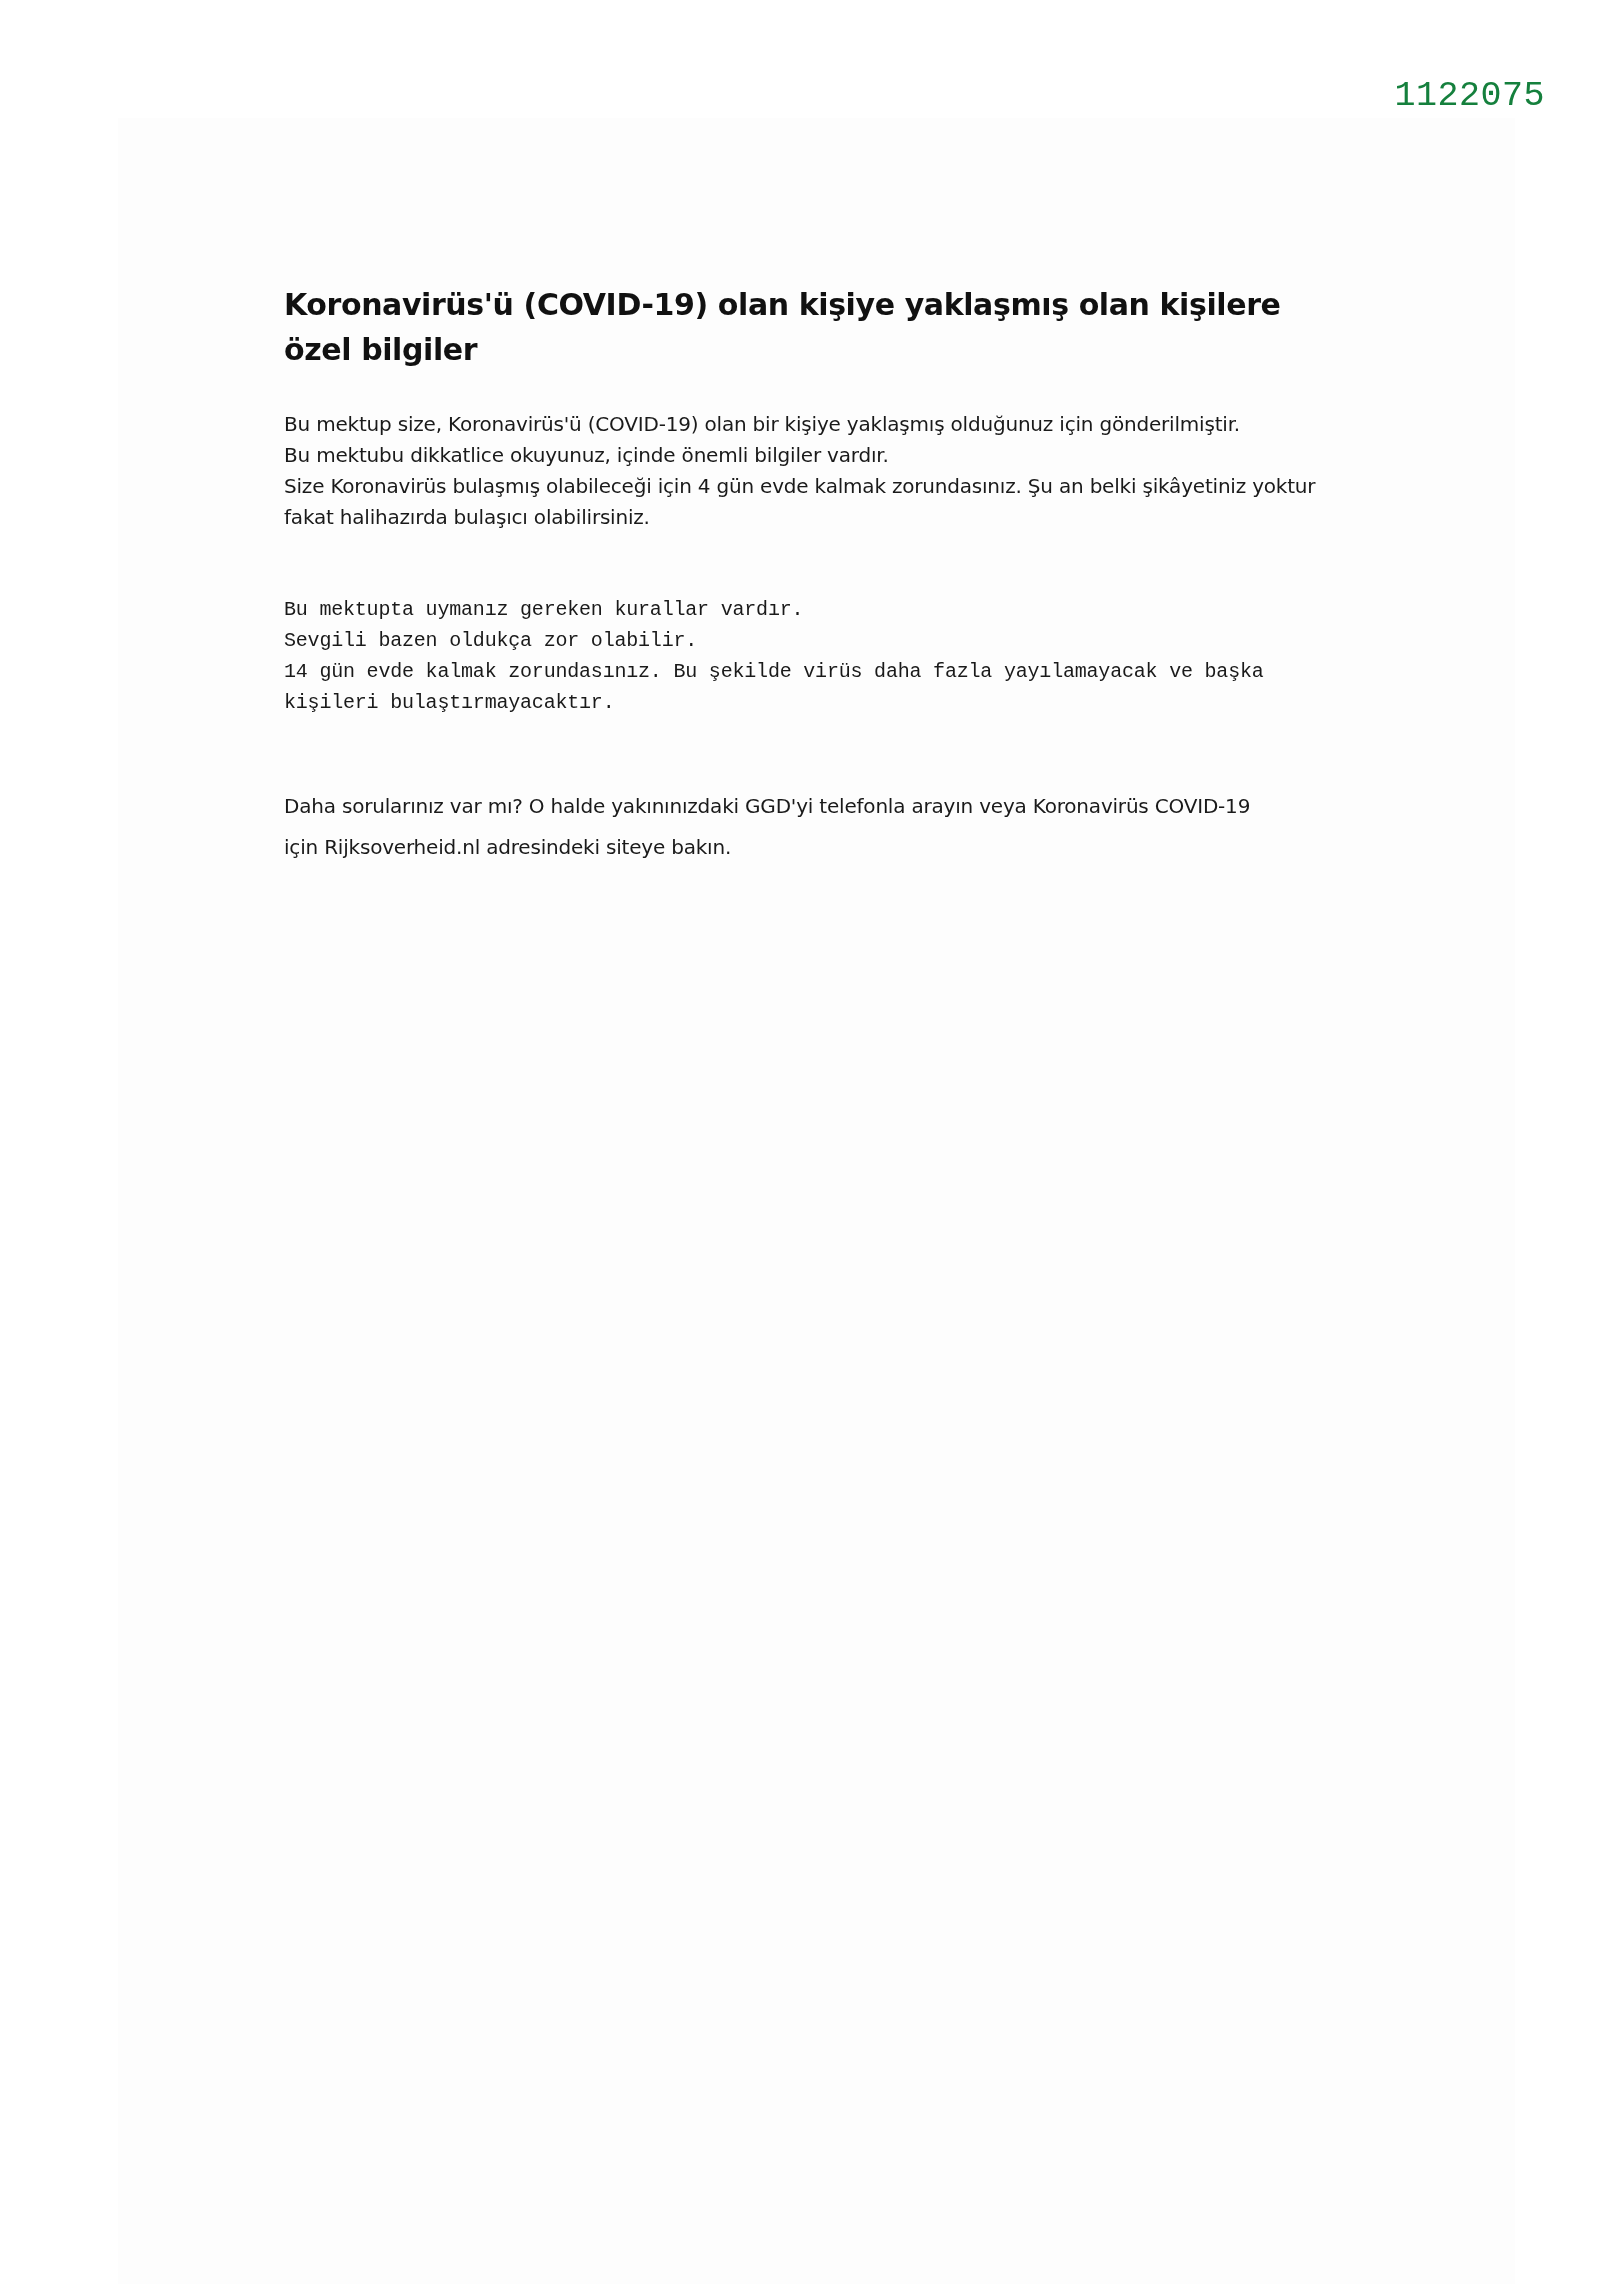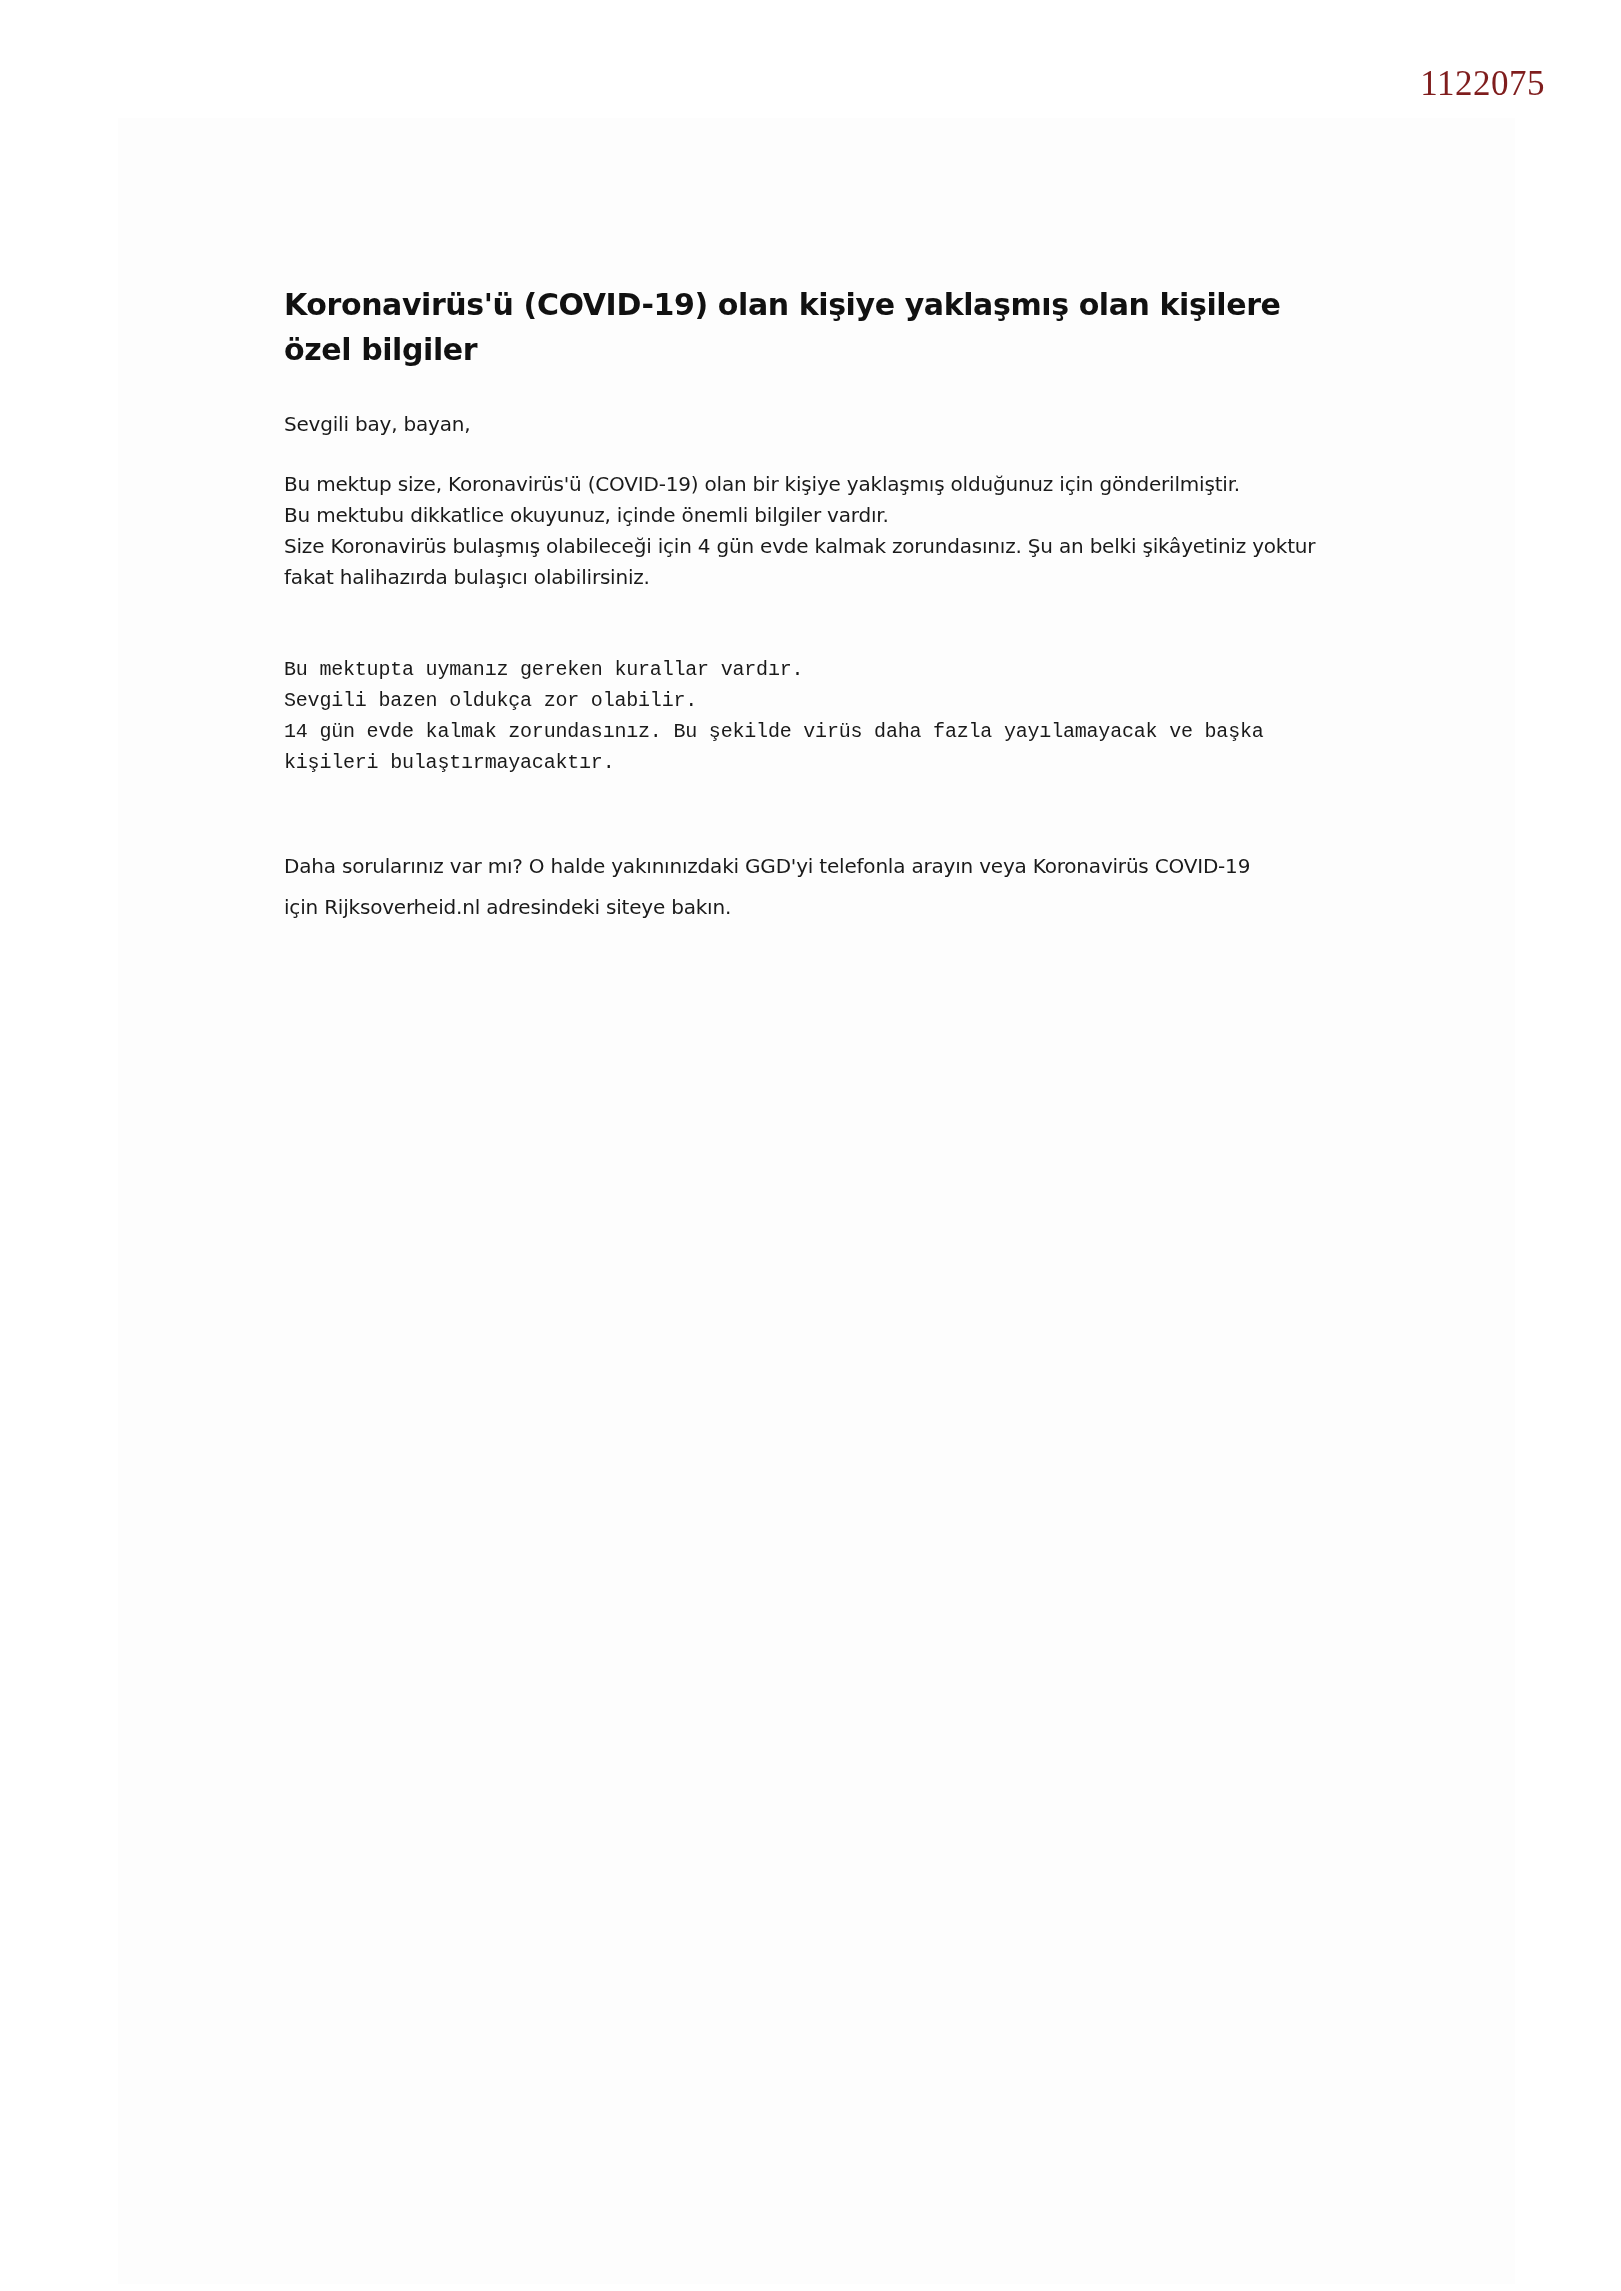--- a/index.html
+++ b/index.html
@@ -10,25 +10,25 @@
     body {
       width: 1621px;
       height: 2292px;
       position: relative;
       overflow: hidden;
       font-family: "DejaVu Sans", "Liberation Sans", sans-serif;
       color: #111111;
     }
     .doc-id {
       position: absolute;
-      top: 64px;
+      top: 76px;
       right: 76px;
-      font-family: Liberation Serif, serif;
+      font-family: Liberation Mono, monospace;
       font-size: 35px;
-      color: #7f1d1d;
+      color: #15803d;
       letter-spacing: 0.5px;
     }
     .page-panel {
       position: absolute;
       left: 118px;
       top: 118px;
       width: 1397px;
       height: 2166px;
       background: #fdfdfd;
     }
@@ -63,21 +63,20 @@
 </head>
 <body>
 
 <div class="page-panel"></div>
 
 <div class="doc-id">1122075</div>
 
 <div class="content">
   <h1 class="title">Koronavirüs'ü (COVID-19) olan kişiye yaklaşmış olan kişilere özel bilgiler</h1>
 
-  <p class="para greeting">Sevgili bay, bayan,</p>
 
   <div class="para block1">
     <div>Bu mektup size, Koronavirüs'ü (COVID-19) olan bir kişiye yaklaşmış olduğunuz için gönderilmiştir.</div>
     <div>Bu mektubu dikkatlice okuyunuz, içinde önemli bilgiler vardır.</div>
     <div>Size Koronavirüs bulaşmış olabileceği için 4 gün evde kalmak zorundasınız. Şu an belki şikâyetiniz yoktur fakat halihazırda bulaşıcı olabilirsiniz.</div>
   </div>
 
   <div class="para block2">
     <div>Bu mektupta uymanız gereken kurallar vardır.</div>
     <div>Sevgili bazen oldukça zor olabilir.</div>

